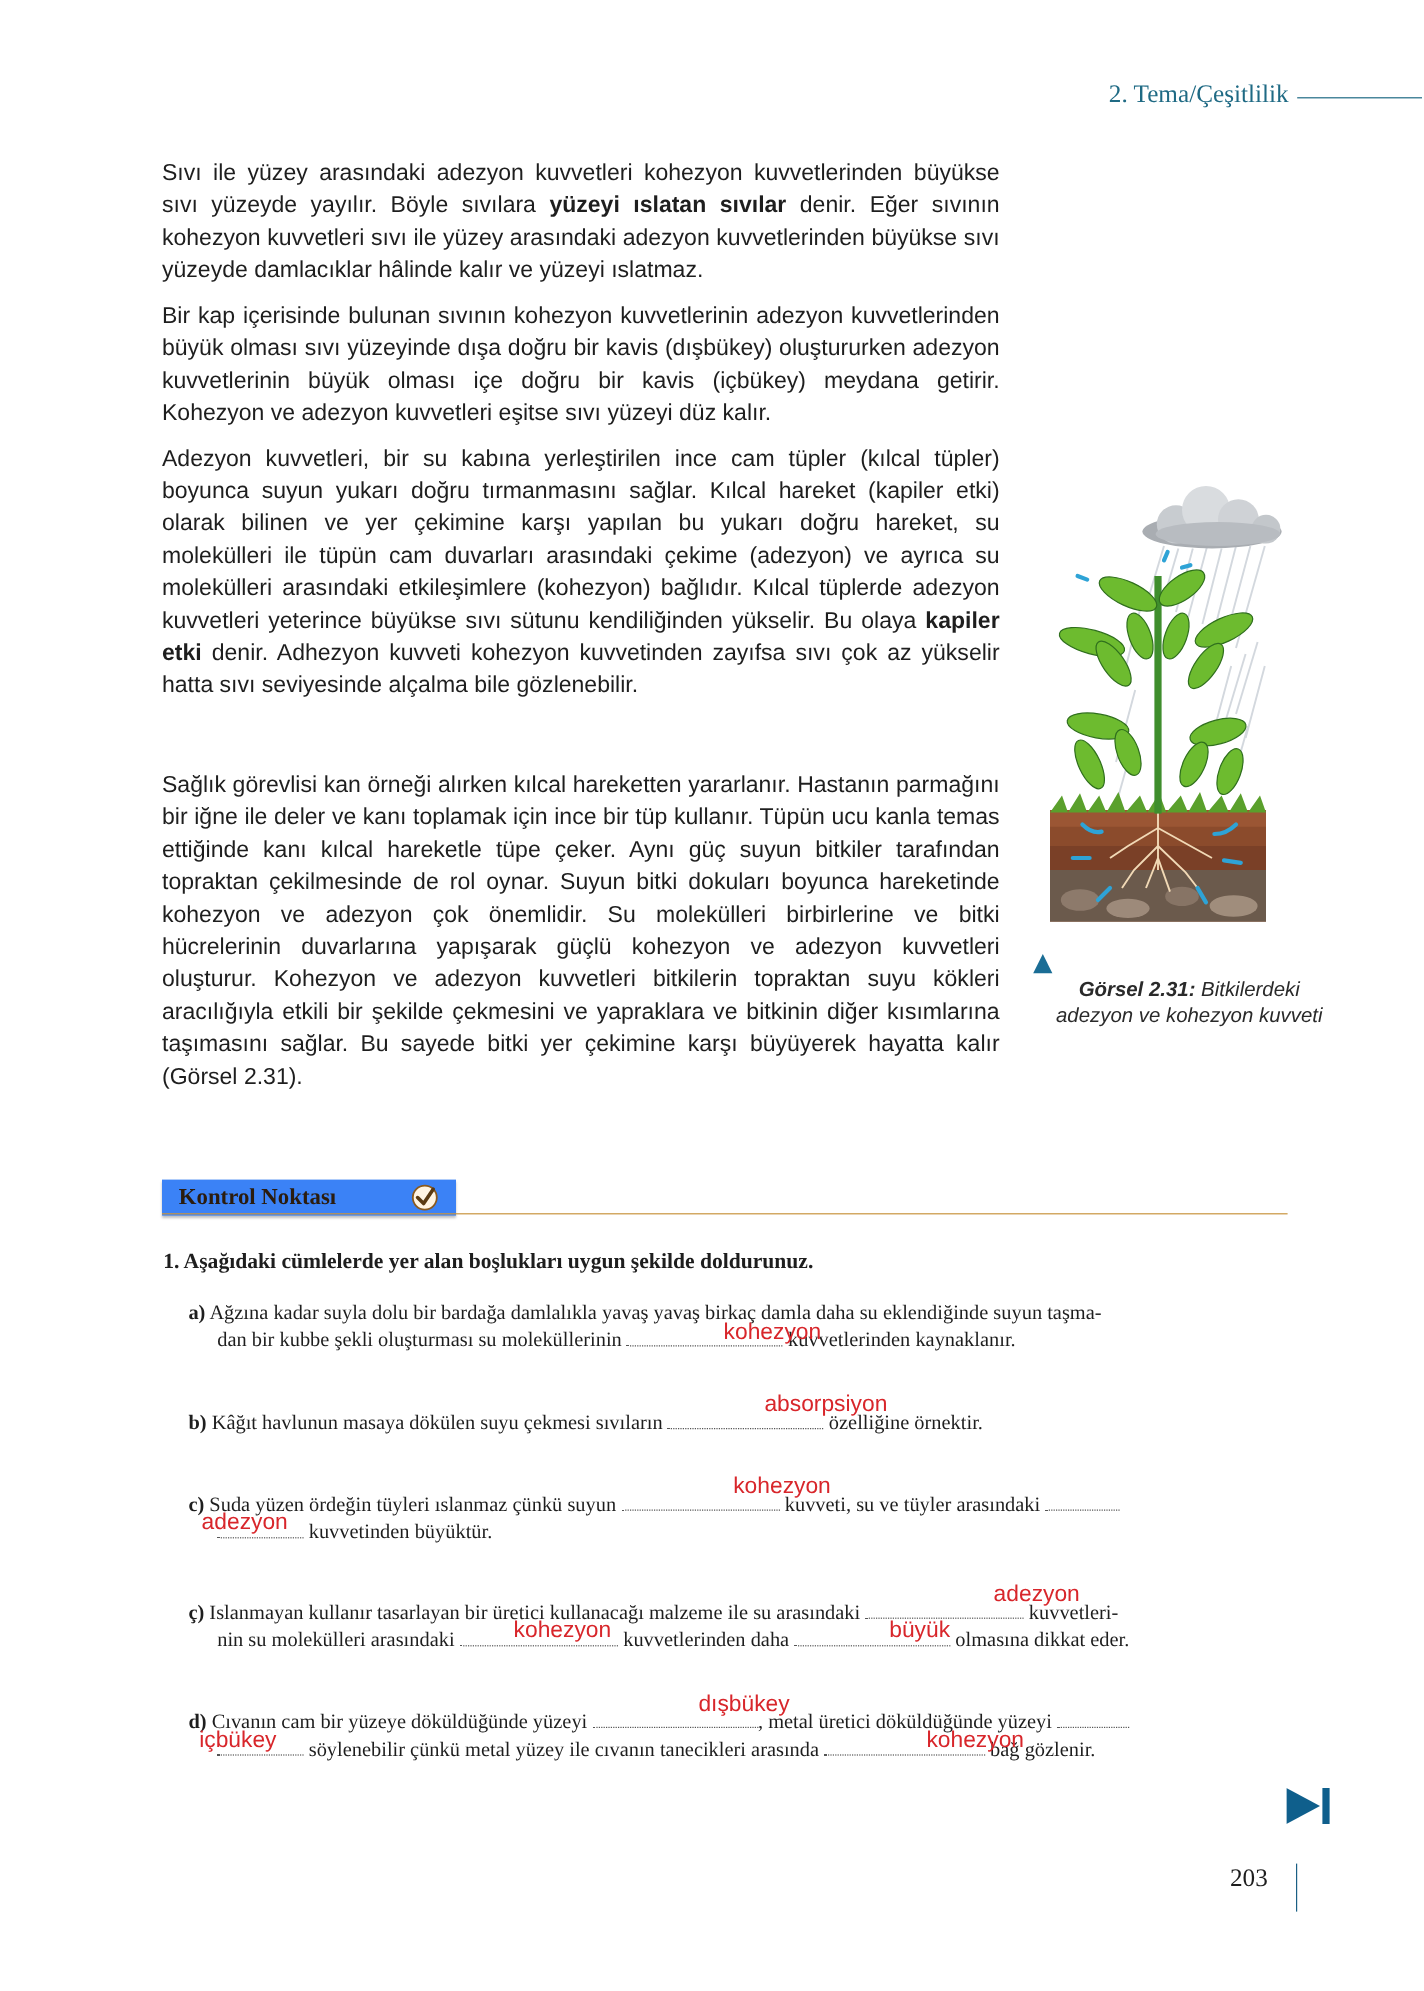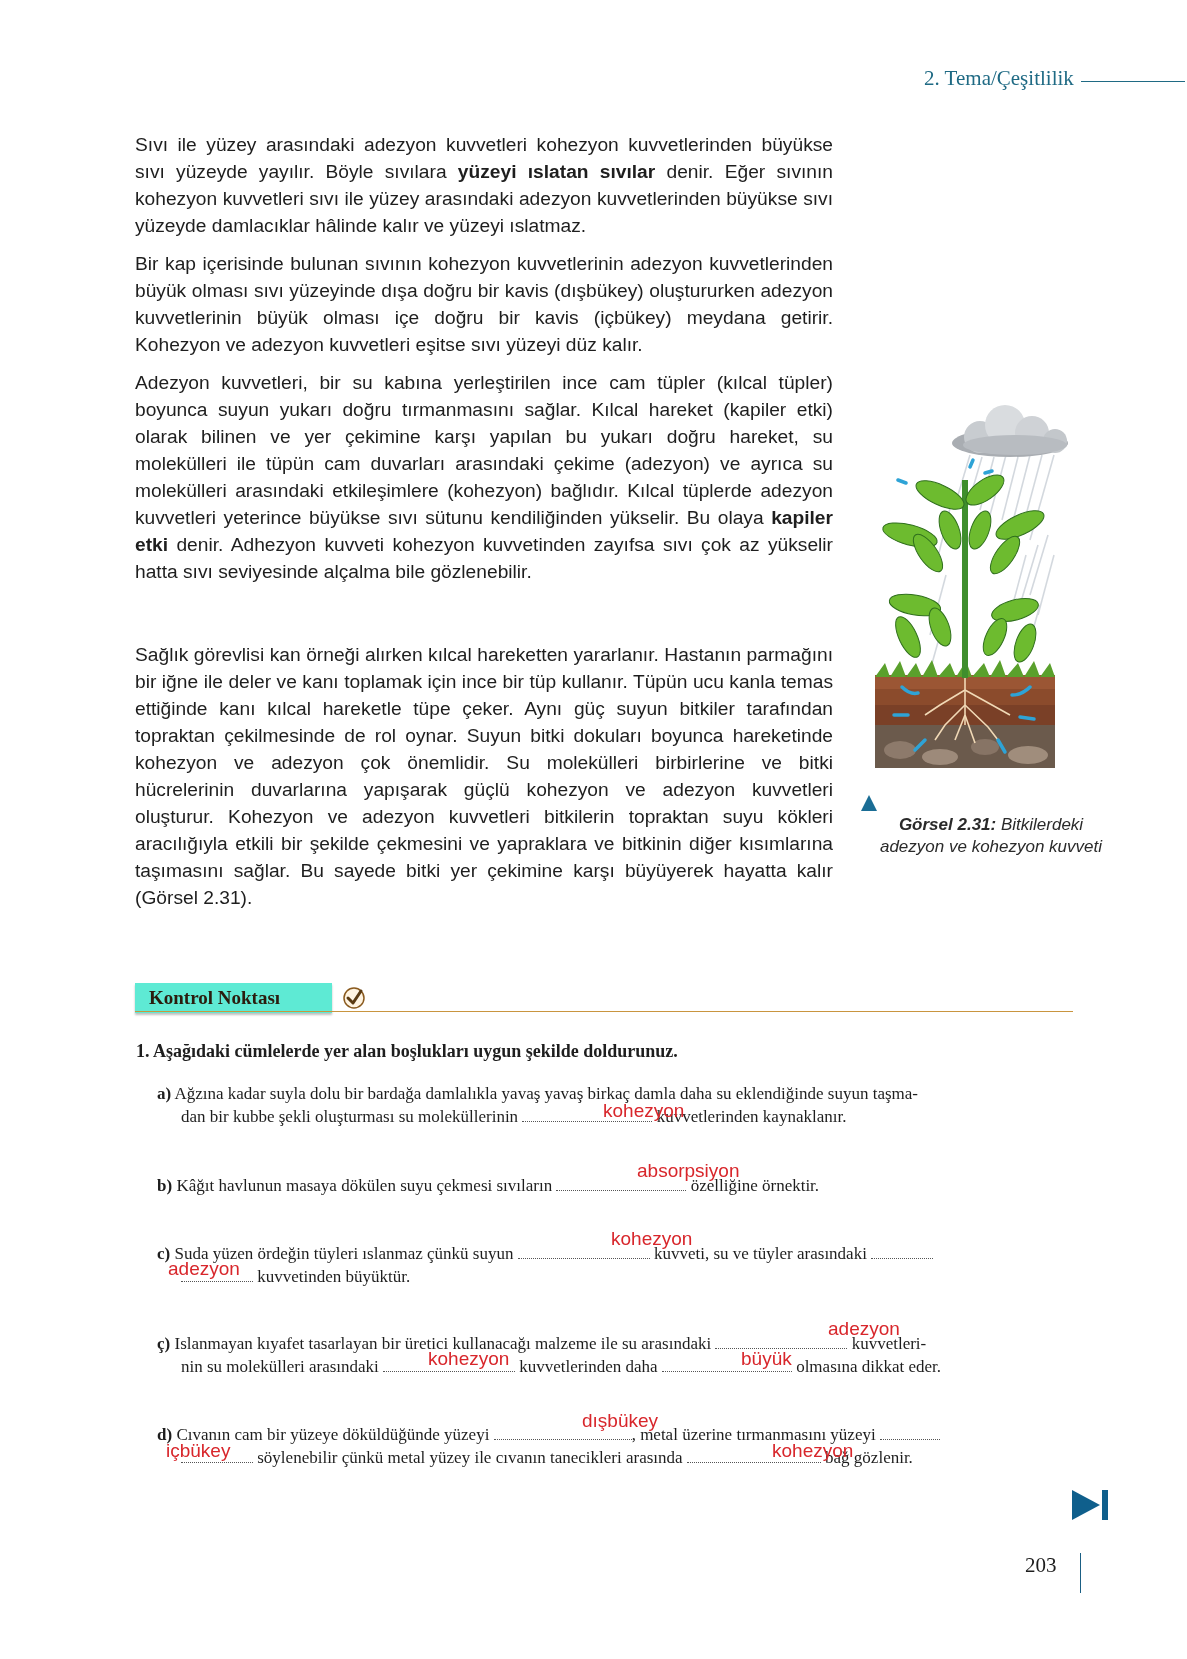--- a/index.html
+++ b/index.html
@@ -23,21 +23,21 @@
     #p4 { top: 641px; }
 
     
     .figure { position: absolute; left: 870px; top: 405px; width: 200px; height: 365px; }
     .fig-caption { position: absolute; left: 858px; top: 793px; width: 230px; font-family: "Liberation Sans", sans-serif; font-size: 17px; line-height: 22px; color: #2a2a2a; font-style: italic; }
     .fig-caption b { font-weight: bold; }
     .fig-arrow { position: absolute; left: 861px; top: 795px; width: 0; height: 0; border-left: 8px solid transparent; border-right: 8px solid transparent; border-bottom: 16px solid #1a6d95; }
     .fig-caption-text { position: absolute; left: 876px; top: 814px; text-align: center; }
 
     
-    .kontrol-bar { position: absolute; left: 135px; top: 983px; width: 197px; height: 30px; background: #5eead4; box-shadow: 0 2px 2px rgba(0,0,0,0.25); text-decoration: underline; }
+    .kontrol-bar { position: absolute; left: 135px; top: 983px; width: 245px; height: 30px; background: #3b82f6; box-shadow: 0 2px 2px rgba(0,0,0,0.25); text-decoration: underline; }
     .kontrol-title { position: absolute; left: 14px; top: 4px; font-family: "Liberation Serif", serif; font-size: 19px; color: #2b1c0e; font-weight: bold; }
     .kontrol-check { position: absolute; left: 207px; top: 3px; width: 24px; height: 24px; }
     .kontrol-rule { position: absolute; left: 135px; top: 1011px; width: 938px; height: 1px; background: #c9953f; }
 
     .q-title { position: absolute; left: 136px; top: 1041px; font-family: "Liberation Serif", serif; font-size: 18px; font-weight: bold; color: #1e1e1e; }
 
     .q-line { position: absolute; font-family: "Liberation Serif", serif; font-size: 17px; color: #1e1e1e; white-space: nowrap; }
     .q-letter { font-weight: bold; }
     .blank { display: inline-block; position: relative; border-bottom: 1px dotted #555; height: 14px; vertical-align: baseline; }
     .answer { position: absolute; font-family: "Liberation Sans", sans-serif; color: #d8262b; font-size: 19px; white-space: nowrap; }
@@ -191,39 +191,39 @@
 </div>
 <div class="q-line" style="left:181px; top:1267px;">
   <span class="blank" style="width:72px;"></span>
   <span>kuvvetinden büyüktür.</span>
 </div>
 <div class="answer" style="left:611px; top:1228px;">kohezyon</div>
 <div class="answer" style="left:168px; top:1258px;">adezyon</div>
 
 <div class="q-line" style="left:157px; top:1334px;">
   <span class="q-letter">ç)</span>
-  <span>Islanmayan kıyafet tasarlayan bir üretici kullanacağı malzeme ile su arasındaki</span>
+  <span>Islanmayan kullanır tasarlayan bir üretici kullanacağı malzeme ile su arasındaki</span>
   <span class="blank" style="width:132px;"></span>
   <span>kuvvetleri-</span>
 </div>
 <div class="q-line" style="left:181px; top:1357px;text-align:right;">
   <span>nin su molekülleri arasındaki</span>
   <span class="blank" style="width:132px;"></span>
   <span>kuvvetlerinden daha</span>
   <span class="blank" style="width:130px;"></span>
   <span>olmasına dikkat eder.</span>
 </div>
 <div class="answer" style="left:828px; top:1318px;">adezyon</div>
 <div class="answer" style="left:428px; top:1348px;">kohezyon</div>
 <div class="answer" style="left:741px; top:1348px;">büyük</div>
 
 <div class="q-line" style="left:157px; top:1425px;">
   <span class="q-letter">d)</span>
   <span>Cıvanın cam bir yüzeye döküldüğünde yüzeyi</span>
-  <span class="blank" style="width:138px;"></span><span>, metal üzerine tırmanmasını yüzeyi</span>
+  <span class="blank" style="width:138px;"></span><span>, metal üretici döküldüğünde yüzeyi</span>
   <span class="blank" style="width:60px;"></span>
 </div>
 <div class="q-line" style="left:181px; top:1448px;">
   <span class="blank" style="width:72px;"></span>
   <span>söylenebilir çünkü metal yüzey ile cıvanın tanecikleri arasında</span>
   <span class="blank" style="width:134px;"></span>
   <span>bağ gözlenir.</span>
 </div>
 <div class="answer" style="left:564px; top:1410px;margin-left:18px;">dışbükey</div>
 <div class="answer" style="left:166px; top:1440px;">içbükey</div>

